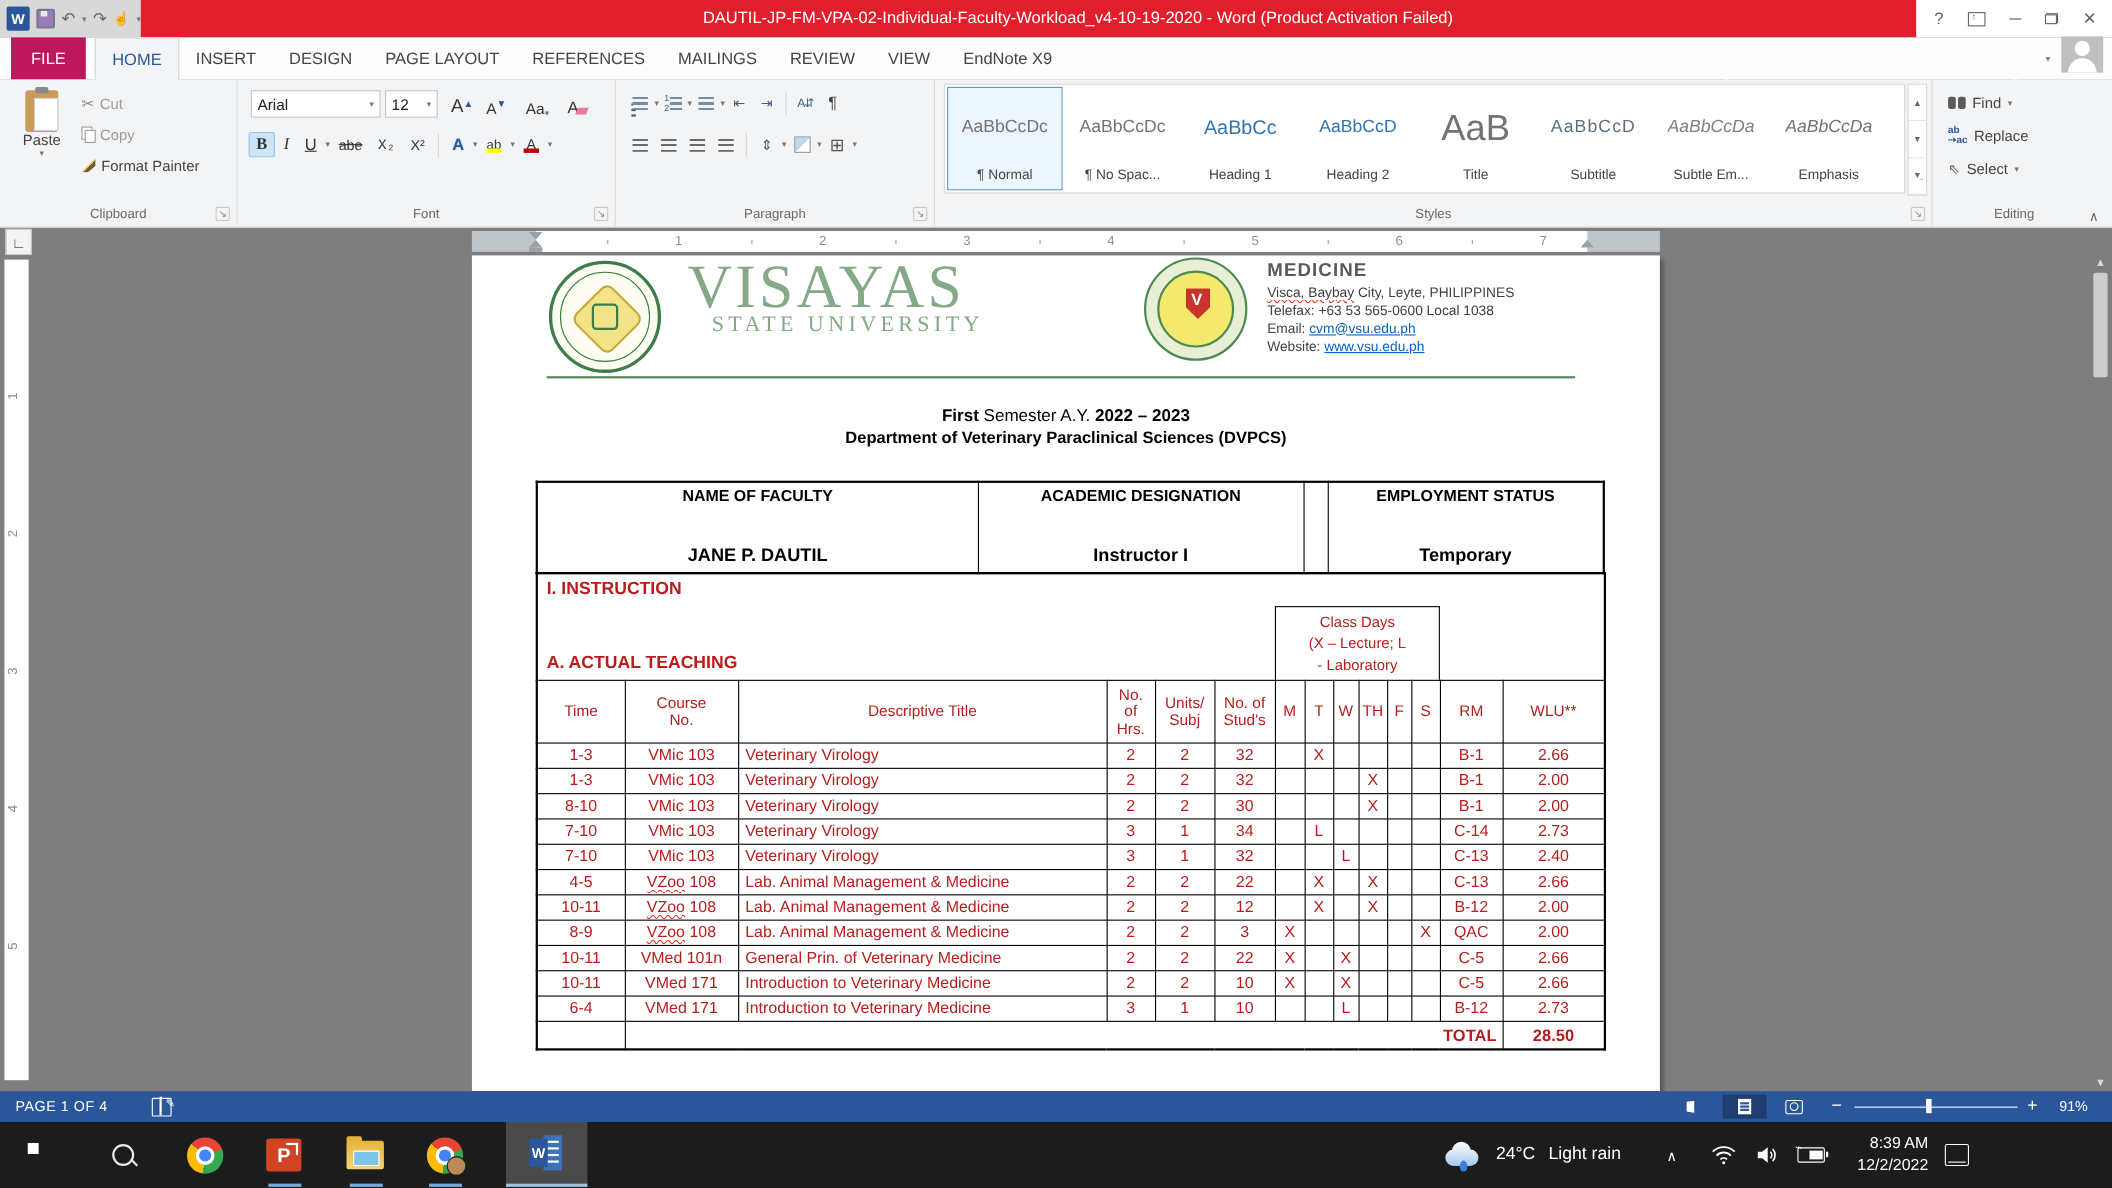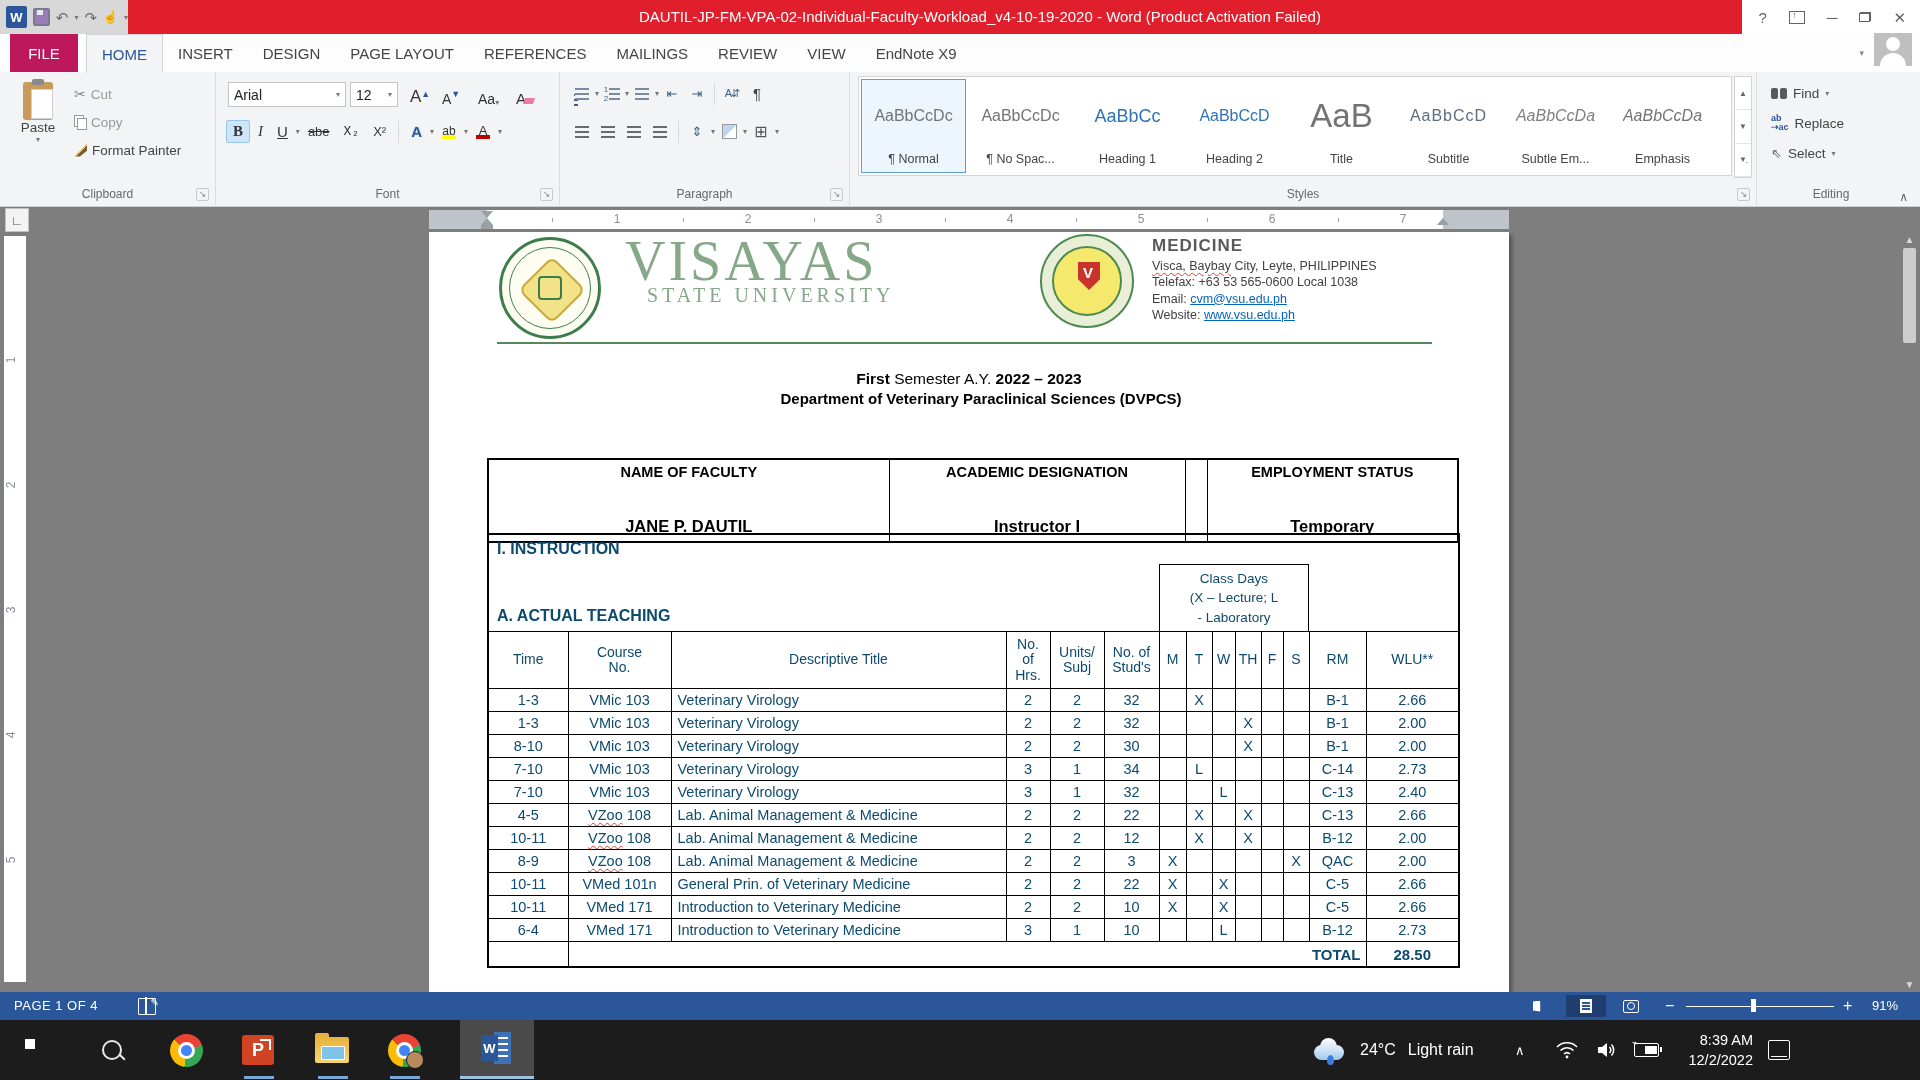--- a/index.html
+++ b/index.html
@@ -127,30 +127,30 @@
   #cvm-seal .ring{position:absolute;left:10px;top:10px;right:10px;bottom:10px;border:2px solid #4c8a50;border-radius:50%;background:#f4e96d;}
   #cvm-seal .shield{position:absolute;left:36px;top:26px;width:22px;height:28px;background:#c8332b;clip-path:polygon(0 0,100% 0,100% 62%,50% 100%,0 62%);}
   #cvm-seal .vee{position:absolute;left:41px;top:28px;color:#fff;font-size:15px;font-weight:bold;}
   #med-block{position:absolute;left:723px;top:6px;width:300px;line-height:16.5px;font-size:12.5px;color:#3f3f3f;}
   #med-title{font-size:17px;font-weight:bold;color:#595959;letter-spacing:1px;margin-bottom:3px;}
   .doclink{color:#0563c1;text-decoration:underline;}
   .sq{text-decoration:underline wavy #e03c31 1px;text-underline-offset:2px;}
   #green-rule{position:absolute;left:68px;top:110px;width:935px;height:0;border-top:2px solid #56875a;}
   #doc-title{position:absolute;left:0;top:114px;width:1080px;text-align:center;font-size:17.5px;font-weight:bold;color:#000;}
   #doc-subtitle{position:absolute;left:0;top:138px;width:1080px;text-align:center;font-size:15.5px;color:#000;}
-  #doc-dept{position:absolute;left:0;top:158px;width:1080px;text-align:center;font-size:15px;font-weight:bold;color:#000;padding-left:12px;}
+  #doc-dept{position:absolute;left:0;top:158px;width:1080px;text-align:center;font-size:15px;font-weight:bold;color:#000;}
   
   #faculty-table{position:absolute;left:58px;top:205px;border-collapse:collapse;table-layout:fixed;}
   #faculty-table td{border:1px solid #000;padding:0;vertical-align:top;}
-  #faculty-table{border:2px solid #000;margin-top:21px;}
+  #faculty-table{border:2px solid #000;}
   .ftcell{height:72px;display:flex;flex-direction:column;justify-content:space-between;align-items:center;padding:4px 0 5px 0;}
   .fth{font-size:14.5px;font-weight:bold;}
   .ftv{font-size:16.5px;font-weight:bold;}
   
-  #workload-table{position:absolute;left:58px;top:301px;border-collapse:collapse;table-layout:fixed;border:2px solid #000;font-size:14.5px;color:#0c4a6e;}
+  #workload-table{position:absolute;left:58px;top:288px;border-collapse:collapse;table-layout:fixed;border:2px solid #000;font-size:14.5px;color:#b91c1c;}
   #workload-table th,#workload-table td{border:1px solid #000;padding:0;text-align:center;vertical-align:middle;}
   #workload-table th{font-weight:normal;font-size:14px;line-height:1.1;white-space:pre-line;height:56px;}
   #workload-table td.data{height:22px;line-height:22px;white-space:nowrap;overflow:hidden;}
   #workload-table td.lft{text-align:left;padding-left:6px;}
   #workload-table tr.toprow td{border:none;height:96px;}
   td.sec{vertical-align:top;position:relative;}
   #sec1{position:absolute;left:8px;top:5px;font-size:16px;font-weight:bold;}
   #sec2{position:absolute;left:8px;bottom:6px;font-size:16px;font-weight:bold;}
   td.cdcell{position:relative;}
   #cdbox{position:absolute;left:0;right:0;bottom:0;height:66px;border:1px solid #000;border-bottom:none;font-size:13.5px;line-height:1.45;display:flex;flex-direction:column;justify-content:center;}

